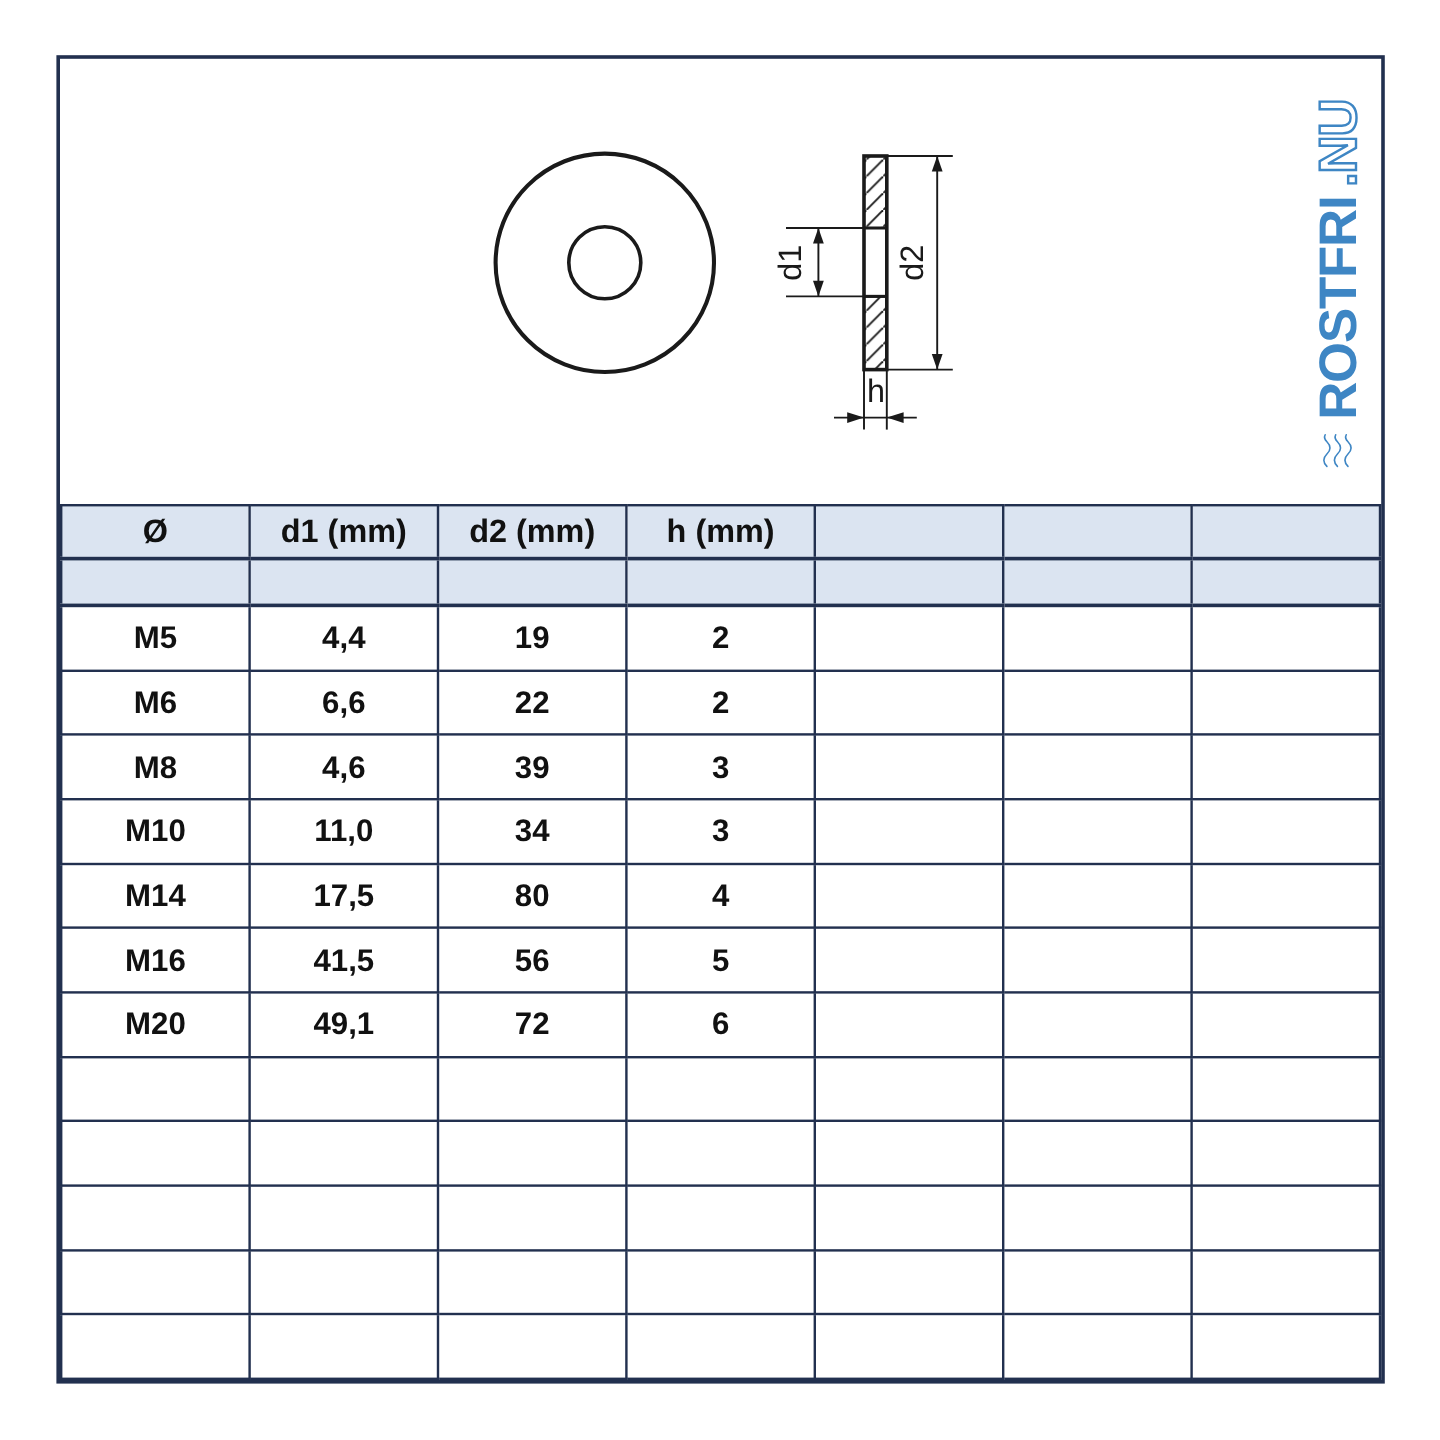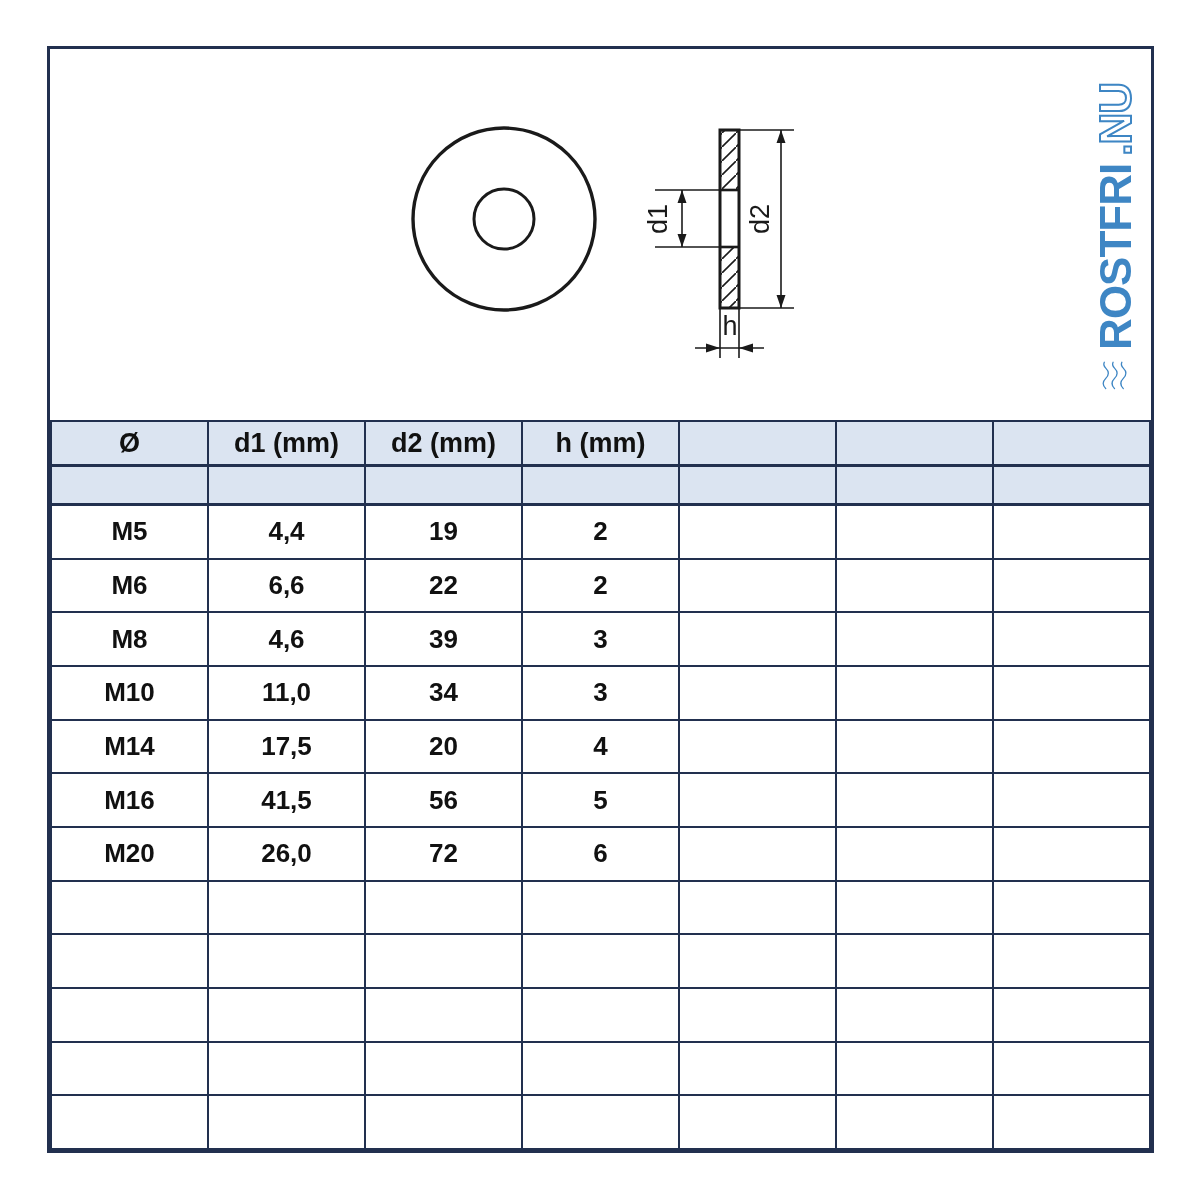--- a/index.html
+++ b/index.html
@@ -200,38 +200,38 @@
           <td>11,0</td>
           <td>34</td>
           <td>3</td>
           <td></td>
           <td></td>
           <td></td>
         </tr>
         <tr>
           <td>M14</td>
           <td>17,5</td>
-          <td>20</td>
+          <td>80</td>
           <td>4</td>
           <td></td>
           <td></td>
           <td></td>
         </tr>
         <tr>
           <td>M16</td>
           <td>41,5</td>
           <td>56</td>
           <td>5</td>
           <td></td>
           <td></td>
           <td></td>
         </tr>
         <tr>
           <td>M20</td>
-          <td>26,0</td>
+          <td>49,1</td>
           <td>72</td>
           <td>6</td>
           <td></td>
           <td></td>
           <td></td>
         </tr>
         <tr>
           <td></td>
           <td></td>
           <td></td>

